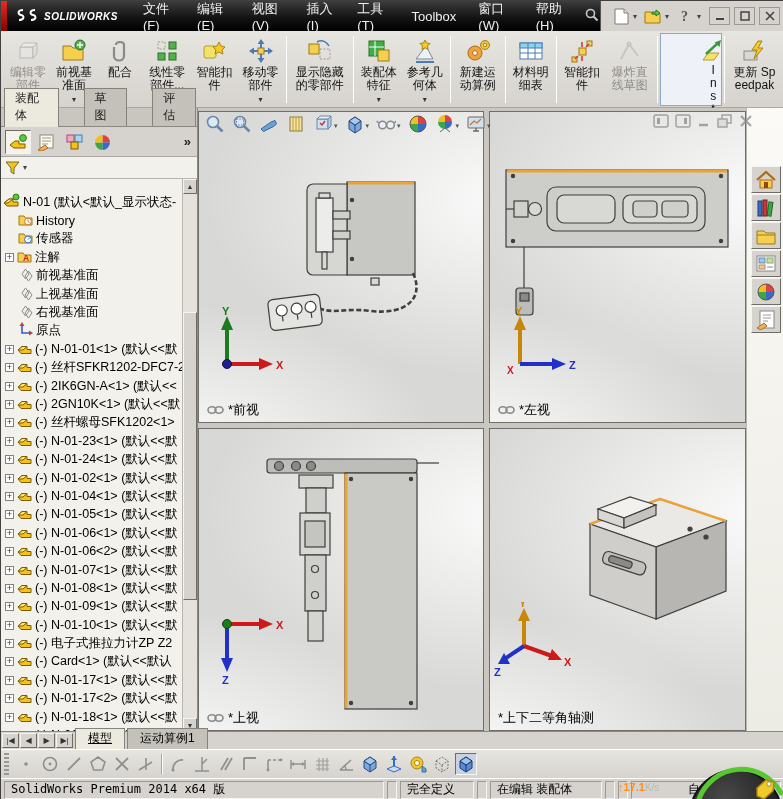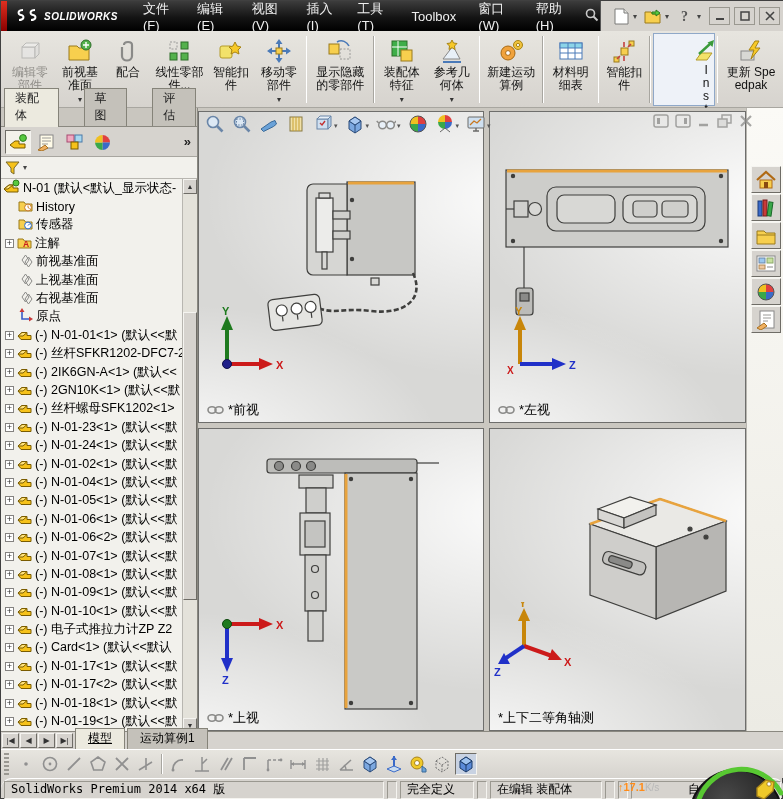--- a/index.html
+++ b/index.html
@@ -41,21 +41,21 @@
   .rtab.active { background:#eceadf; position:relative; top:1px; padding-bottom:3px; }
   .panel-header { height:30px; display:flex; align-items:center; gap:2px; padding:2px 4px; background:#d6d3ce; border-bottom:1px solid #a8a6a0; }
   .ph-btn { width:26px; height:24px; display:flex; align-items:center; justify-content:center; border:1px solid transparent; }
   .ph-btn.pressed { background:#f4f2ea; border:1px solid; border-color:#6e6c66 #f5f4f0 #f5f4f0 #6e6c66; }
   .ph-overflow { margin-left:auto; font-weight:bold; font-size:13px; color:#222; padding-right:2px; }
   .filter-row { height:22px; background:#f2f1ec; border-bottom:1px solid #b8b6b0; display:flex; align-items:center; padding:0 4px; gap:3px; }
   .treewrap { position:relative; flex:1; background:#f2f1ec; overflow:hidden; }
   .tree { position:absolute; left:0; top:0; right:15px; bottom:0; overflow:hidden; }
   .tree-row { height:18.4px; display:flex; align-items:center; white-space:nowrap; overflow:hidden; font-size:12.5px; color:#000; cursor:default; }
   .tree-row .lbl { margin-left:3px; }
-  .tree-root { padding-left:2px; }
+  .tree-root { padding-left:2px;margin-top:14px; }
   .tree-child { padding-left:4px; }
   .expander { width:9px; height:9px; border:1px solid #848280; background:#fff; font-size:9px; line-height:7px; text-align:center; color:#333; margin-right:3px; flex:none; }
   .noexp { width:13px; flex:none; }
   .vscroll { position:absolute; right:0; top:0; bottom:0; width:15px; background:#e4e2da; border-left:1px solid #b8b6b0; }
   .sbtn { position:absolute; left:0; width:14px; height:15px; border:1px solid; border-color:#f5f4f0 #6e6c66 #6e6c66 #f5f4f0; background:#d6d3ce; font-size:7px; text-align:center; line-height:13px; color:#333; }
   .vthumb { position:absolute; left:0; top:24%; width:14px; height:52%; border:1px solid; border-color:#f5f4f0 #6e6c66 #6e6c66 #f5f4f0; background:#d6d3ce; }
   .hscroll { height:16px; background:#e4e2da; border-top:1px solid #b8b6b0; position:relative; }
   .hbtn { position:absolute; top:0; width:15px; height:15px; border:1px solid; border-color:#f5f4f0 #6e6c66 #6e6c66 #f5f4f0; background:#d6d3ce; font-size:7px; text-align:center; line-height:13px; color:#333; }
   .hthumb { position:absolute; top:0; left:24px; width:118px; height:15px; border:1px solid; border-color:#f5f4f0 #6e6c66 #6e6c66 #f5f4f0; background:#d6d3ce; }
 
@@ -90,21 +90,21 @@
   .navbtn { width:17px; height:15px; border:1px solid; border-color:#f5f4f0 #6e6c66 #6e6c66 #f5f4f0; background:#d6d3ce; font-size:8px; text-align:center; line-height:13px; color:#333; margin:0 0 1px 1px; }
   .btab { padding:1px 12px 2px; font-size:12px; border:1px solid #858379; border-bottom:none; background:#c4c1ba; margin-left:2px; cursor:default; }
   .btab.active { background:#eceadf; text-decoration:underline; }
   .sketchbar { position:absolute; left:0; top:748px; width:783px; height:29px; background:linear-gradient(#e7e5df,#d6d3ce); border-top:1px solid #fff; display:flex; align-items:center; gap:2px; padding-left:3px; }
   .sk-grip { width:5px; height:22px; background:repeating-linear-gradient(#9a9892 0 2px, transparent 2px 4px); margin-right:4px; }
   .sk-btn { width:22px; height:22px; display:flex; align-items:center; justify-content:center; border:1px solid transparent; }
   .sk-btn.pressed { border:1px solid; border-color:#6e6c66 #f5f4f0 #f5f4f0 #6e6c66; background:#c8d2e2; }
   .sk-sep { width:2px; height:20px; background:linear-gradient(90deg,#a8a6a0 50%,#fff 50%); margin:0 2px; }
 
   
-  .statusbar { position:absolute; left:0; top:777px; width:783px; height:22px; background:#d6d3ce; border-top:1px solid #fff; display:flex; align-items:center; gap:3px; padding:1px 3px;border-radius:11px; }
+  .statusbar { position:absolute; left:0; top:777px; width:783px; height:22px; background:#d6d3ce; border-top:1px solid #fff; display:flex; align-items:center; gap:3px; padding:1px 3px; }
   .sfield { height:18px; border:1px solid; border-color:#9a9890 #f5f4f0 #f5f4f0 #9a9890; background:#d6d3ce; display:flex; align-items:center; padding:0 6px; white-space:nowrap; overflow:hidden; }
   .sf-app { flex:1 1 auto; font-family:"DejaVu Sans Mono", monospace; font-size:12px; }
   .sf-tiny { width:10px; padding:0; }
   .netball { position:absolute; left:688px; top:768px; width:94px; height:94px; border-radius:50%;
     background:radial-gradient(circle at 38% 32%, #4a4a4a, #1e1e1e 70%); z-index:10; border:2px solid #111; }
   .netarc { position:absolute; left:684px; top:764px; z-index:11; }
   .netspeed { position:absolute; left:617px; top:780px; z-index:12; font-size:11px; font-weight:bold; color:#ff8c1a; }
   .netspeed .unit { color:#b8b8b8; font-weight:normal; font-size:10px; }
   .tagicon { position:absolute; left:752px; top:775px; z-index:13; }
 </style>
@@ -300,20 +300,29 @@
       <div class="cmd-btn">
         <span class="cmd-icon">
           <svg width="26" height="26" viewBox="0 0 26 26">
             <rect x="10" y="10" width="7" height="7" fill="#f7cf4e" stroke="#9a7b1c"></rect>
             <rect x="18" y="3" width="5" height="5" fill="#f7cf4e" stroke="#9a7b1c"></rect>
             <rect x="3" y="19" width="5" height="5" fill="#f7cf4e" stroke="#9a7b1c"></rect>
             <path d="M17 9 l3-3 M9 18 l-3 3 M13 9 v-5 M13 18 v5" stroke="#c44040" stroke-width="1.6"></path>
           </svg>
         </span>
         <span class="cmd-label">智能扣件</span>
+      </div>
+      <div class="cmd-btn disabled">
+        <span class="cmd-icon">
+          <svg width="26" height="26" viewBox="0 0 26 26">
+            <path d="M4 21 L12 6 L21 18" fill="none" stroke="#b0b0ae" stroke-width="2"></path>
+            <circle cx="12" cy="6" r="2" fill="#c8c8c6" stroke="#9a9a98"></circle>
+          </svg>
+        </span>
+        <span class="cmd-label">爆炸直线草图</span>
       </div>
       <div class="cmd-sep"></div>
       <div class="cmd-btn active">
         <span class="cmd-icon">
           <svg width="26" height="26" viewBox="0 0 26 26">
             <polygon points="3,23 14,23 19,16 8,16" fill="#f2e26a" stroke="#b49c2c"></polygon>
             <path d="M6 17 L18 6" stroke="#3a9a3a" stroke-width="2.4"></path>
             <path d="M21 3 l-1.5 7 -5-4.5z" fill="#3a9a3a"></path>
           </svg>
         </span>

